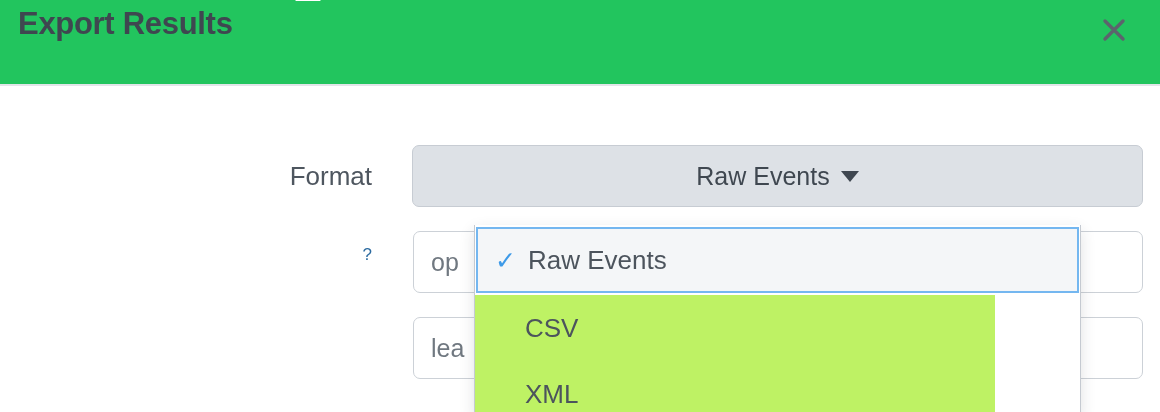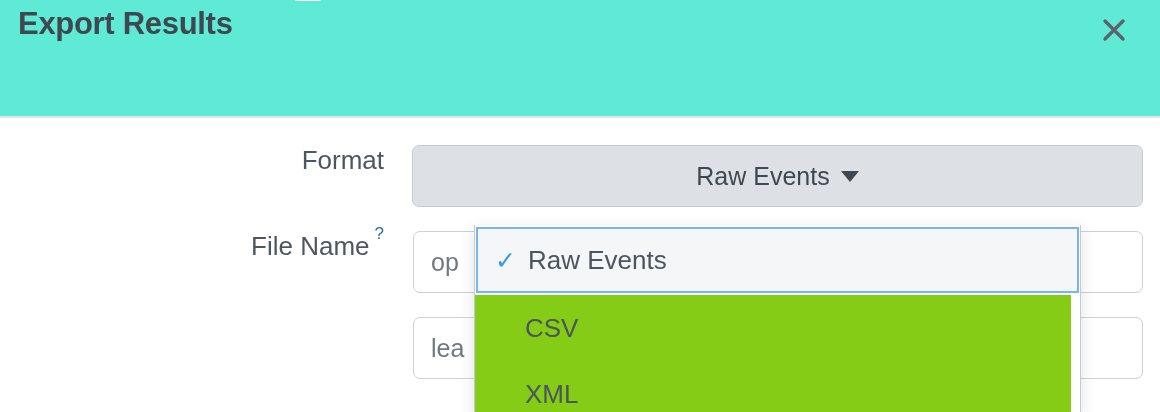--- a/index.html
+++ b/index.html
@@ -15,24 +15,24 @@
     font-family: "Liberation Sans", sans-serif;
     color: #464d56;
     -webkit-font-smoothing: antialiased;
   }
 
   
   .modal-header {
     position: absolute;
     left: 0; top: 0;
     width: 1160px;
-    height: 118px;
+    height: 86px;
     box-sizing: border-box;
     border-bottom: 2px solid #e2e5e9;
-    background: #5eead4;
+    background: #22c55e;
   }
   .modal-title {
     position: absolute;
     left: 18px;
     top: 6px;
     font-size: 31px;
     font-weight: bold;
     letter-spacing: -0.3px;
     color: #3f4750;
     white-space: nowrap;
@@ -66,26 +66,26 @@
     left: 0;
     width: 1160px;
     height: 62px;
   }
   .row-format    { top: 51px; }
   .row-filename  { top: 137px; }
   .row-numresults{ top: 223px; }
 
   .field-label {
     position: absolute;
-    left: 12px;
+    left: 0;
     top: 0;
     width: 372px;
     height: 62px;
     display: flex;
-    align-items: flex-start;
+    align-items: center;
     justify-content: flex-end;
     font-size: 26px;
     color: #4e565f;
     white-space: nowrap;
   }
   .help-marker {
     font-size: 17px;
     color: #2c6ba0;
     vertical-align: super;
     margin-left: 5px;
@@ -161,30 +161,30 @@
     width: 0; height: 0;
     border-left: 13px solid transparent;
     border-right: 13px solid transparent;
     border-bottom: 12px solid #ffffff;
     filter: drop-shadow(0 -1px 0 #c5cad1);
     z-index: 45;
   }
   .dropdown-item {
     position: absolute;
     left: 0;
-    width: 596px;
+    width: 520px;
     height: 66px;
     box-sizing: border-box;
     display: flex;
     align-items: center;
     font-size: 26px;
     color: #4c545d;
     padding-left: 17px;
     cursor: pointer;
-    background: #84cc16;
+    background: #bef264;
   }
   .dropdown-item.selected {
     background: #f4f6f8;
     border: 2px solid #74b7f0;
     top: 2px;
     height: 66px;
     width: 603px;
     left: 1px;
   }
   .item-check {
@@ -221,21 +221,20 @@
       <span>Format</span>
     </div>
     <div class="format-select">
       <span>Raw Events</span>
       <span class="caret-down"></span>
     </div>
   </div>
 
   <div class="form-row row-filename">
     <div class="field-label">
-      <span>File Name</span>
       <span class="help-marker">?</span>
     </div>
     <input class="text-input" type="text" placeholder="op" style="">
   </div>
 
   <div class="form-row row-numresults">
     <input class="text-input" type="text" placeholder="lea" style="">
   </div>
 
 </div>

